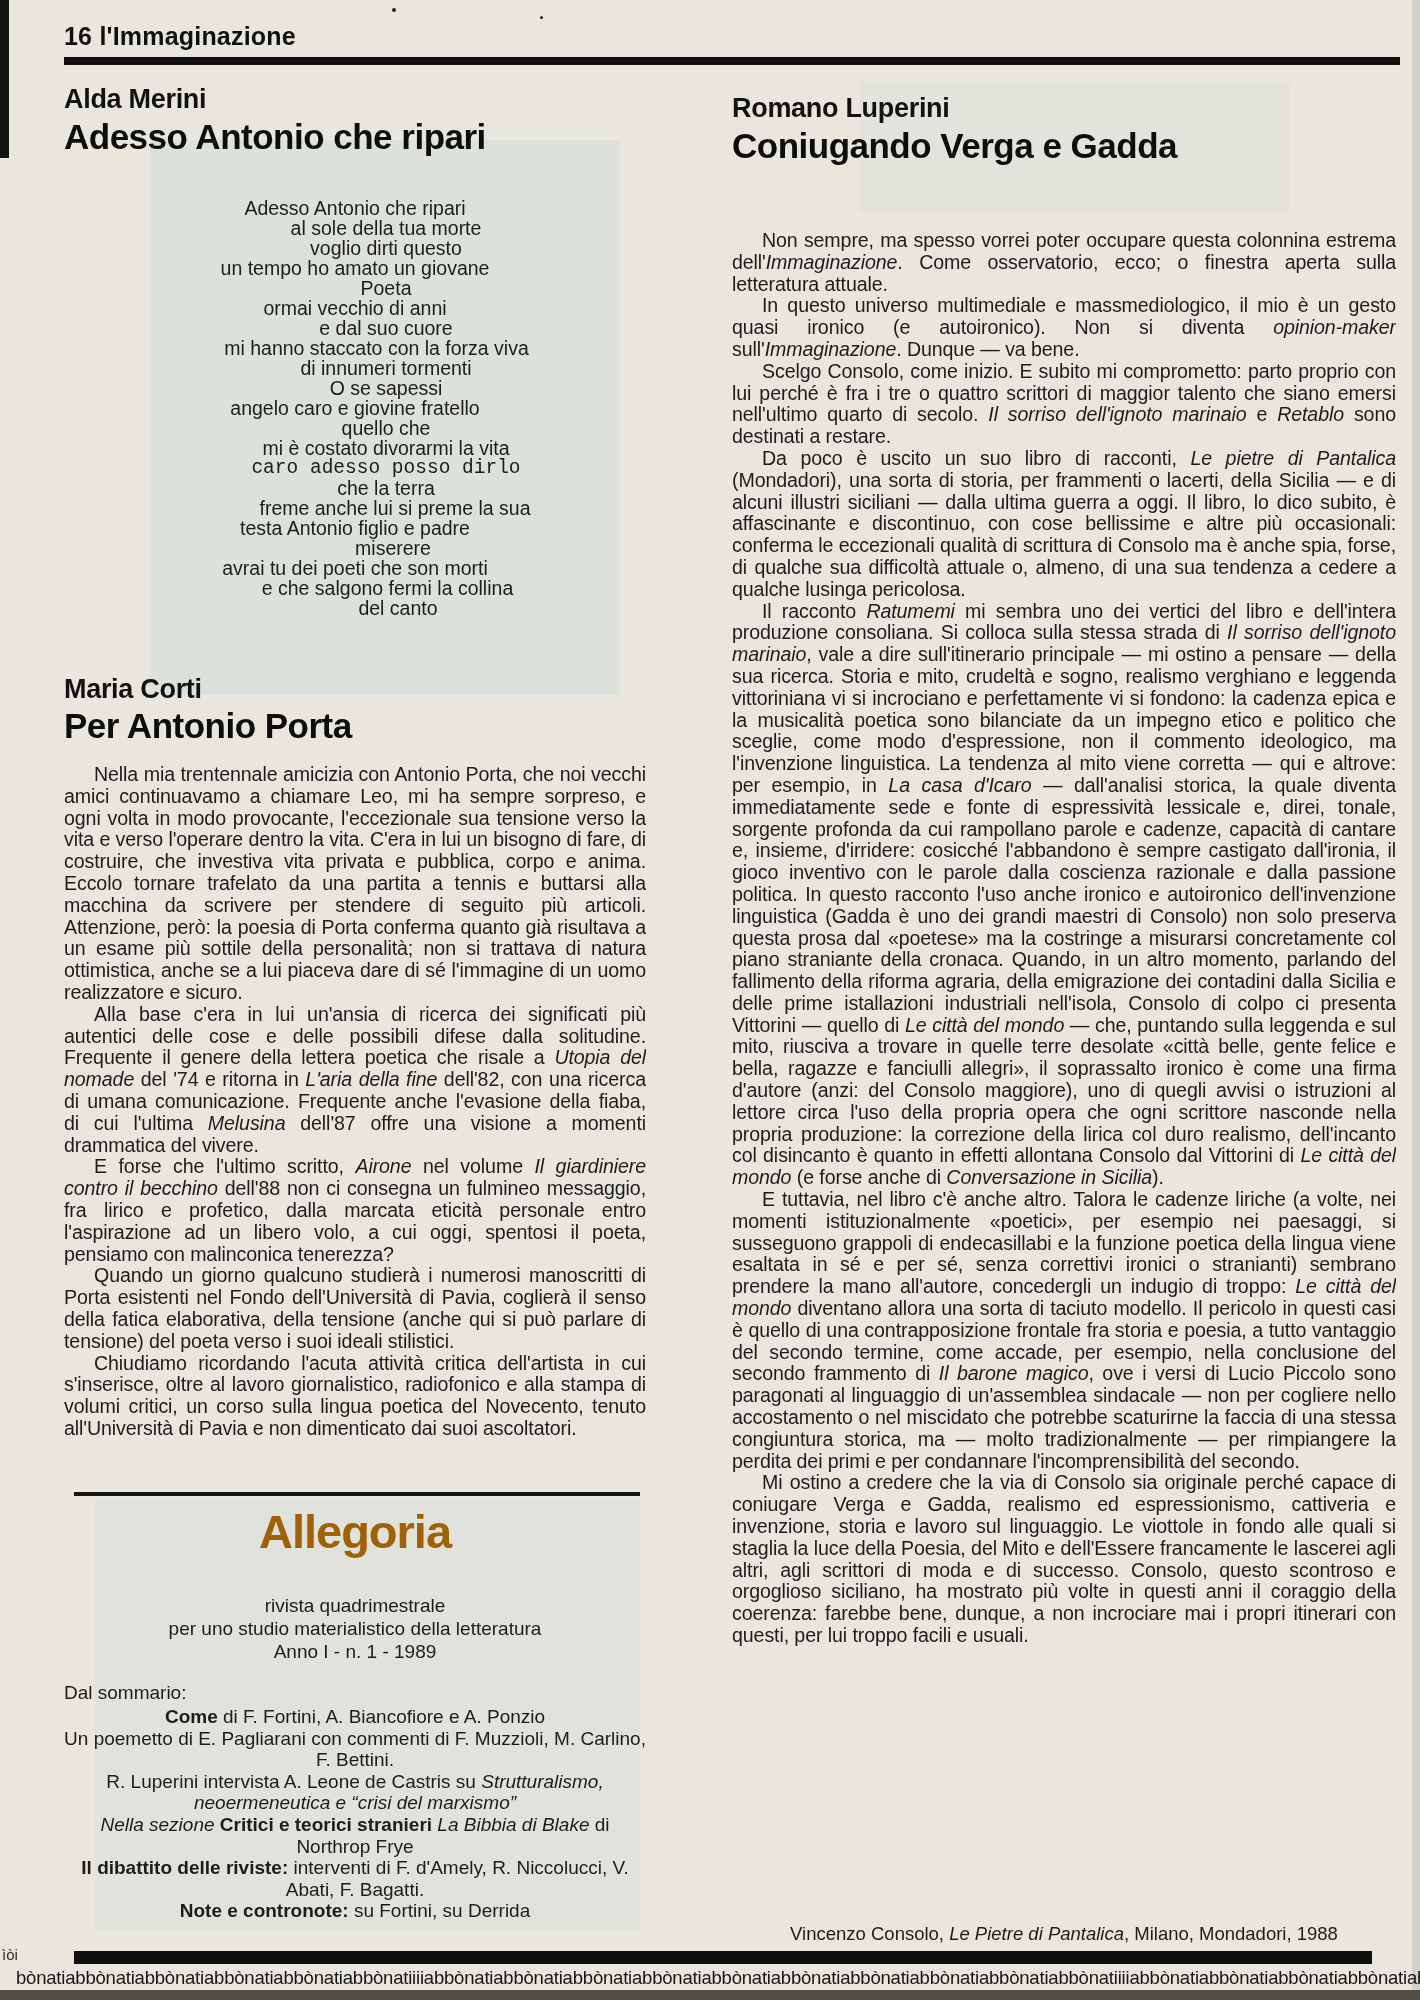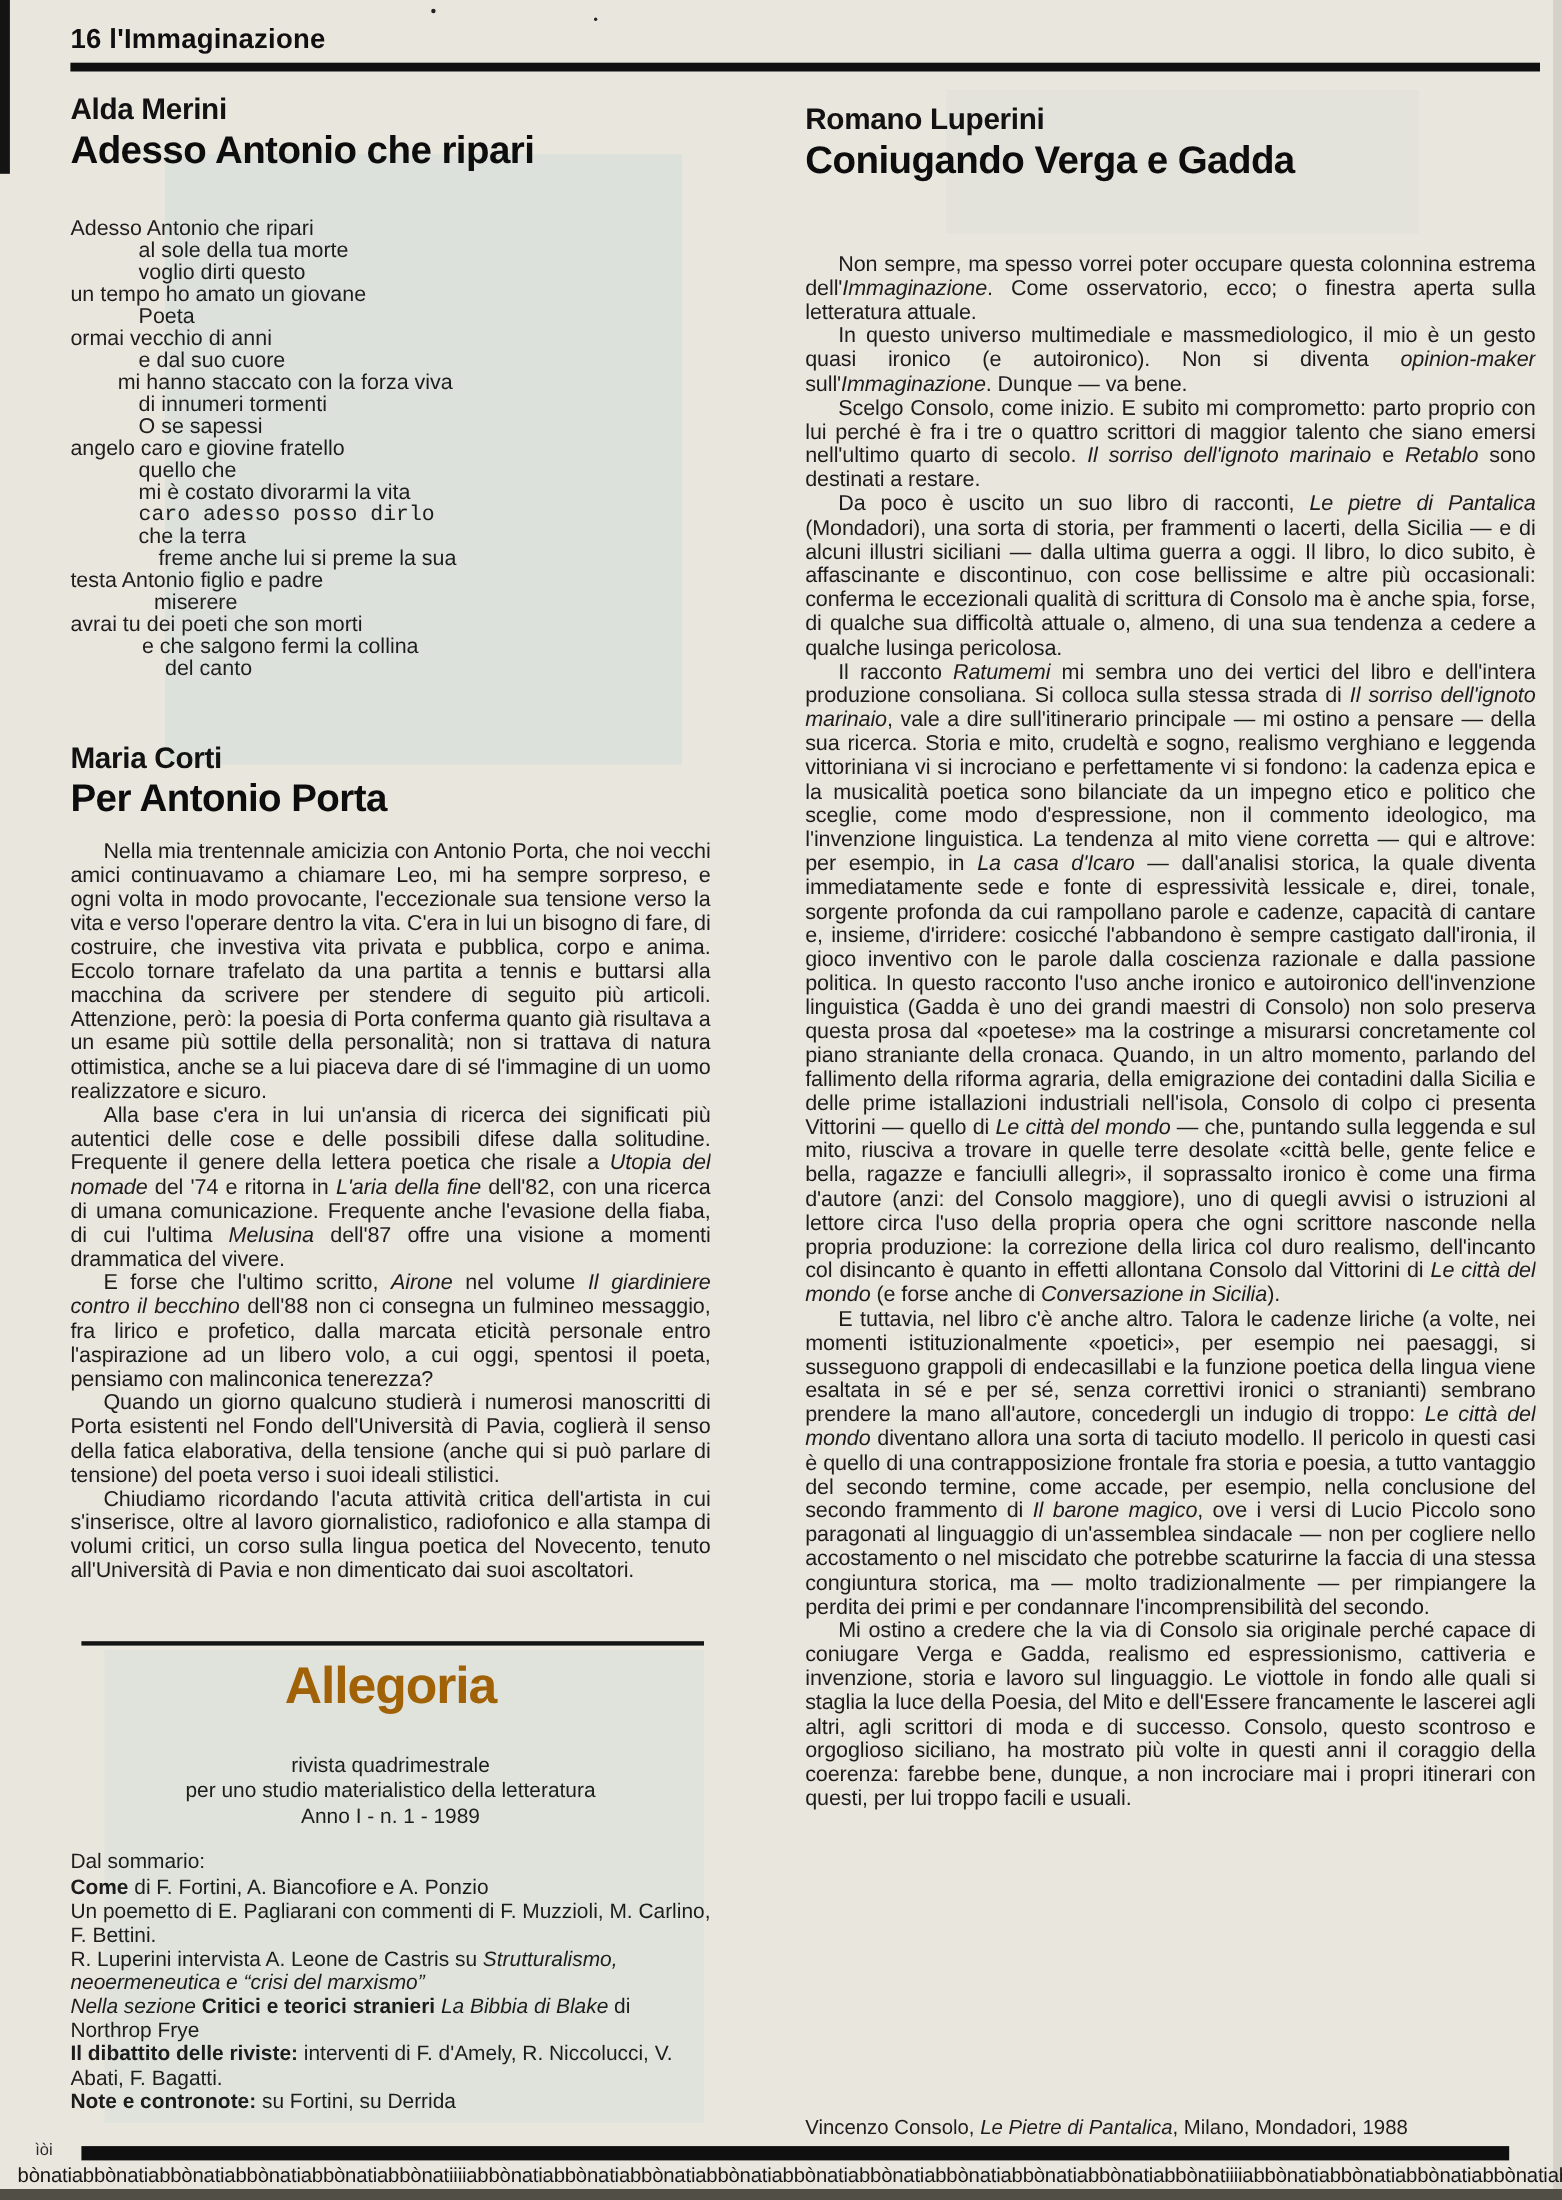--- a/index.html
+++ b/index.html
@@ -1,18 +1,18 @@
 <!DOCTYPE html>
 <html><head>
 <meta charset="utf-8">
 <style>
   html,body{margin:0;padding:0;background:#b0aca3;}
   .page{position:relative;width:1420px;height:2000px;background:#e9e6de;
         font-family:"Liberation Sans",sans-serif;color:#1b1b1b;overflow:hidden;margin:0 auto;}
-  .abs{position:absolute;}
+  .abs{position:absolute;text-align:center;}
   .it{font-style:italic;}
   .bd{font-weight:bold;}
 
   .masthead{left:64px;top:22px;font-size:25px;font-weight:bold;color:#101010;letter-spacing:.2px;}
   .header-rule{left:64px;top:57px;width:1336px;height:8px;background:#101010;}
 
   .author{font-weight:bold;font-size:27px;color:#121212;letter-spacing:-.3px;white-space:nowrap;}
   .headline{font-weight:bold;font-size:35px;color:#0d0d0d;letter-spacing:-.5px;white-space:nowrap;}
 
   #alda-author{left:64px;top:84px;}
@@ -38,21 +38,21 @@
   #ad-items p{margin:0;text-indent:0;}
 
   #rom-author{left:732px;top:93px;}
   #rom-title{left:732px;top:126px;}
   #rom-body{left:732px;top:230px;width:664px;height:1650px;overflow:hidden;}
   #footnote{left:732px;top:1906px;width:664px;font-size:18.5px;color:#1c1c1c;margin-top:17px;}
 
   #footer-bar{left:74px;top:1951px;width:1298px;height:13px;background:#0f0f0f;}
   #footer-strip{left:16px;top:1967px;width:1404px;font-size:18.5px;white-space:nowrap;
                 overflow:hidden;color:#161616;letter-spacing:-.2px;}
-  #footer-mark{left:2px;top:1946px;font-size:15px;color:#2a2a2a;margin-left:30px;}
+  #footer-mark{left:2px;top:1946px;font-size:15px;color:#2a2a2a;}
   #bottom-band{left:0;top:1990px;width:1420px;height:10px;background:#514e46;}
 
   .corner{left:0;top:0;width:9px;height:158px;background:#141414;}
   #edge-right{left:1412px;top:0;width:8px;height:2000px;background:rgba(120,115,105,.18);}
   #tint1{left:150px;top:140px;width:470px;height:555px;background:rgba(168,203,203,.18);}
   #tint2{left:95px;top:1500px;width:545px;height:430px;background:rgba(168,203,203,.12);}
   #tint3{left:860px;top:82px;width:430px;height:130px;background:rgba(200,210,205,.18);}
   .dot{position:absolute;background:#222;border-radius:50%;}
   #dot1{left:392px;top:8px;width:4px;height:4px;}
   #dot2{left:540px;top:16px;width:3px;height:3px;}

